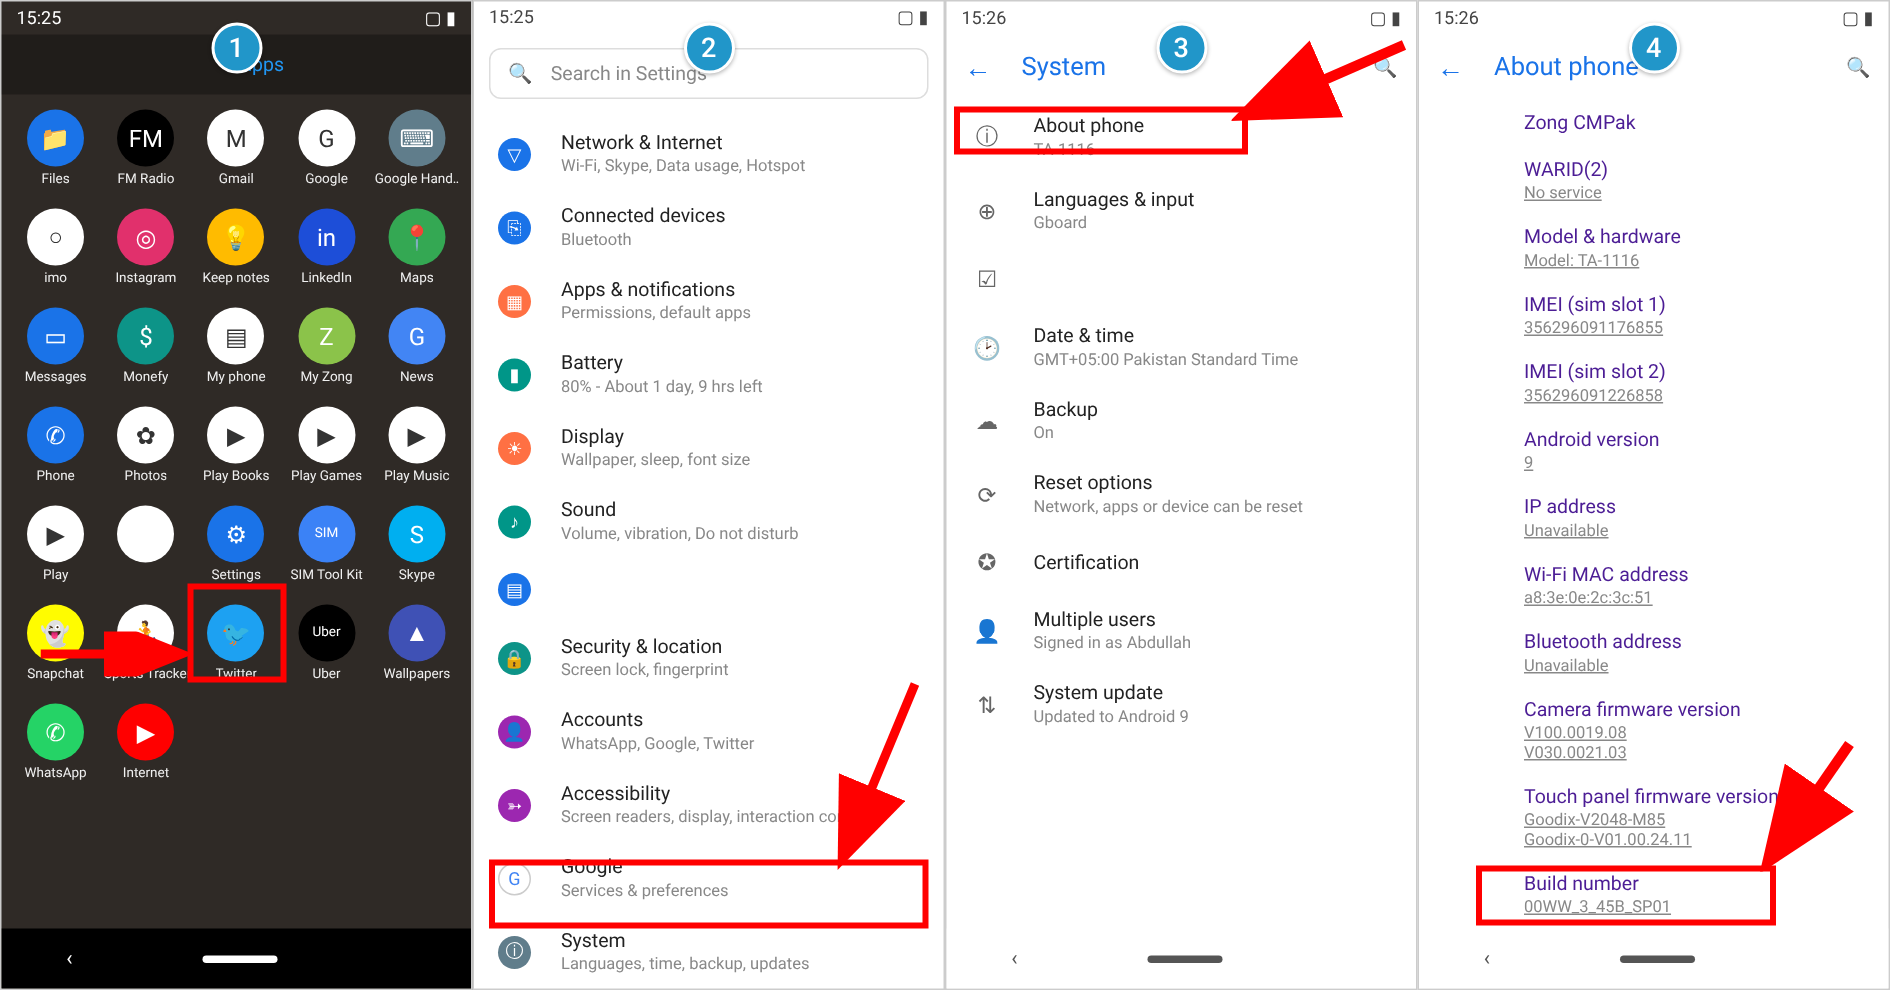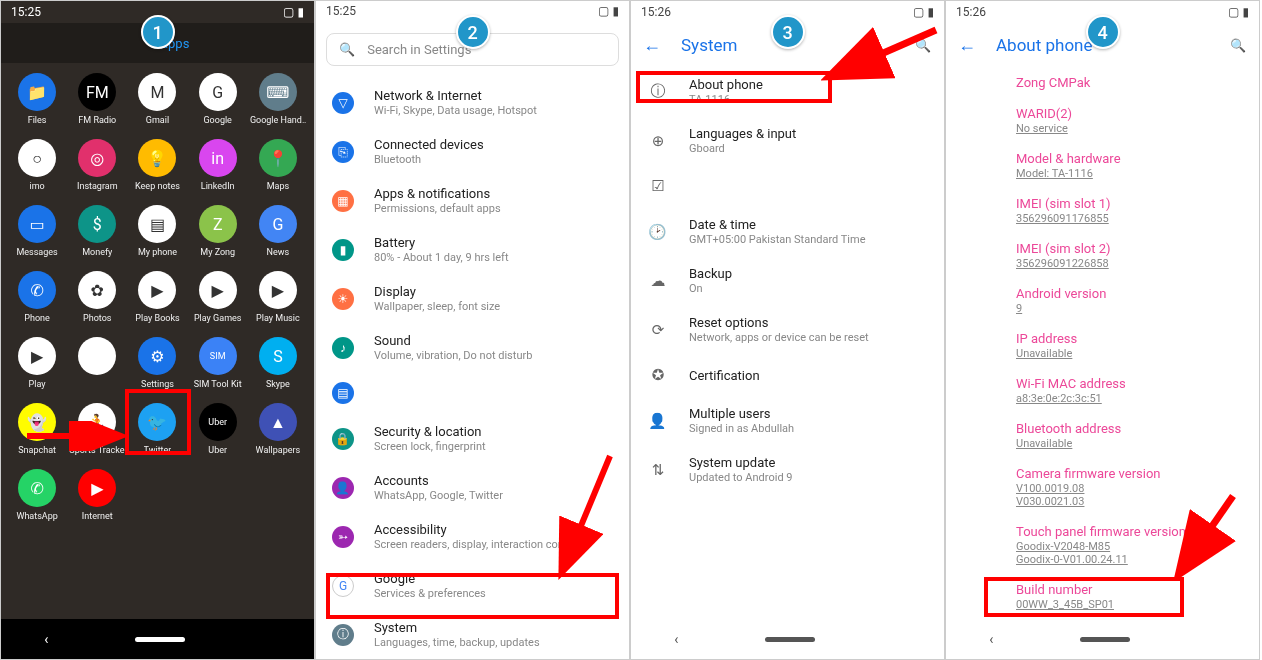--- a/index.html
+++ b/index.html
@@ -140,21 +140,21 @@
     align-items: center;
     height: 44px;
     padding: 0 12px;
     gap: 20px;
   }
   .appbar-title { color: #1a73e8; font-size: 17px; flex: 1; }
   .back-arrow { color: #1a73e8; font-size: 18px; }
   .info-row {
     padding: 8px 16px 8px 70px;
   }
-  .info-title { font-size: 13px; color: #ec4899; }
+  .info-title { font-size: 13px; color: #4c1d95; }
   .info-sub { font-size: 11px; color: #888; margin-top: 1px; text-decoration: underline; }
   .arrow {
     position: absolute;
     z-index: 45;
     pointer-events: none;
   }
 </style>
 </head>
 <body>
 
@@ -194,21 +194,21 @@
       </div>
       <div class="app">
         <div class="app-icon" style="background:#e1306c;color:#fff;font-size:16px">◎</div>
         <div class="app-label">Instagram</div>
       </div>
       <div class="app">
         <div class="app-icon" style="background:#ffbb00;color:#fff;font-size:16px">💡</div>
         <div class="app-label">Keep notes</div>
       </div>
       <div class="app">
-        <div class="app-icon" style="background:#d946ef;color:#fff;font-size:16px">in</div>
+        <div class="app-icon" style="background:#1d4ed8;color:#fff;font-size:16px">in</div>
         <div class="app-label">LinkedIn</div>
       </div>
       <div class="app">
         <div class="app-icon" style="background:#34a853;color:#fff;font-size:16px">📍</div>
         <div class="app-label">Maps</div>
       </div>
       <div class="app">
         <div class="app-icon" style="background:#1a73e8;color:#fff;font-size:16px">▭</div>
         <div class="app-label">Messages</div>
       </div>

